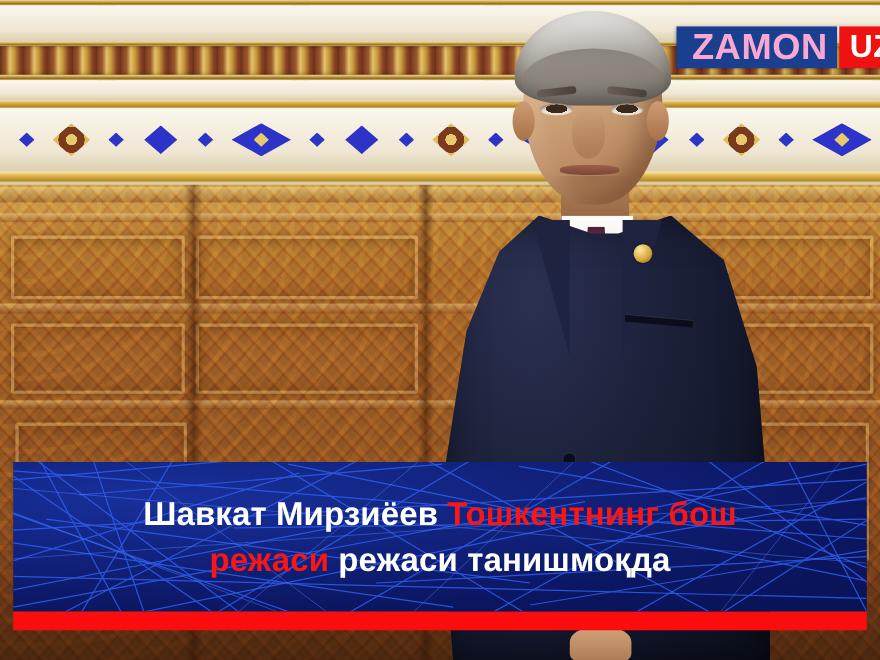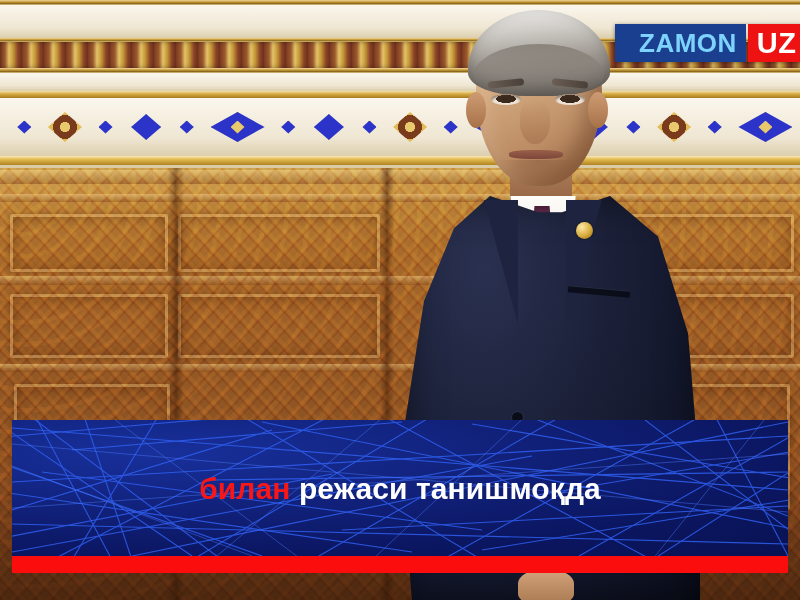--- a/index.html
+++ b/index.html
@@ -297,25 +297,25 @@
   .logo {
     position: absolute;
     left: 615px; top: 24px;
     display: flex;
     align-items: stretch;
     height: 38px;
     box-shadow: 0 1px 4px rgba(0,0,0,.45);
   }
   .logo-zamon {
     background: #1b3f8f;
-    color: #7dd3fc;
+    color: #f9a8d4;
     font-weight: 700;
-    font-size: 26px;
+    font-size: 33px;
     letter-spacing: .5px;
-    padding: 0 9px 0 24px;
+    padding: 0 9px 0 14px;
     display: flex; align-items: center;
   }
   .logo-uz {
     background: #ef1212;
     color: #ffffff;
     font-weight: 700;
     font-size: 29px;
     letter-spacing: .5px;
     padding: 0 9px;
     display: flex; align-items: center;
@@ -544,20 +544,23 @@
         <line x1="90" y1="-10" x2="290" y2="140"></line>
         <line x1="640" y1="140" x2="760" y2="-10"></line>
         <line x1="380" y1="-10" x2="200" y2="140"></line>
         <line x1="0" y1="46" x2="240" y2="136"></line>
         <line x1="520" y1="-10" x2="360" y2="140"></line>
       </g>
     </svg>
 
     <div class="banner-text">
       <div class="headline-line">
-        <span class="t-red">билан</span><span class="t-white"> режаси танишмоқда</span>
+        <span class="t-white">Шавкат Мирзиёев </span><span class="t-red">Тошкентнинг бош</span>
+      </div>
+      <div class="headline-line">
+        <span class="t-red">режаси</span><span class="t-white"> режаси танишмоқда</span>
       </div>
     </div>
   </div>
 
   <div class="redbar"></div>
 
 </div>
 
 </body></html>

